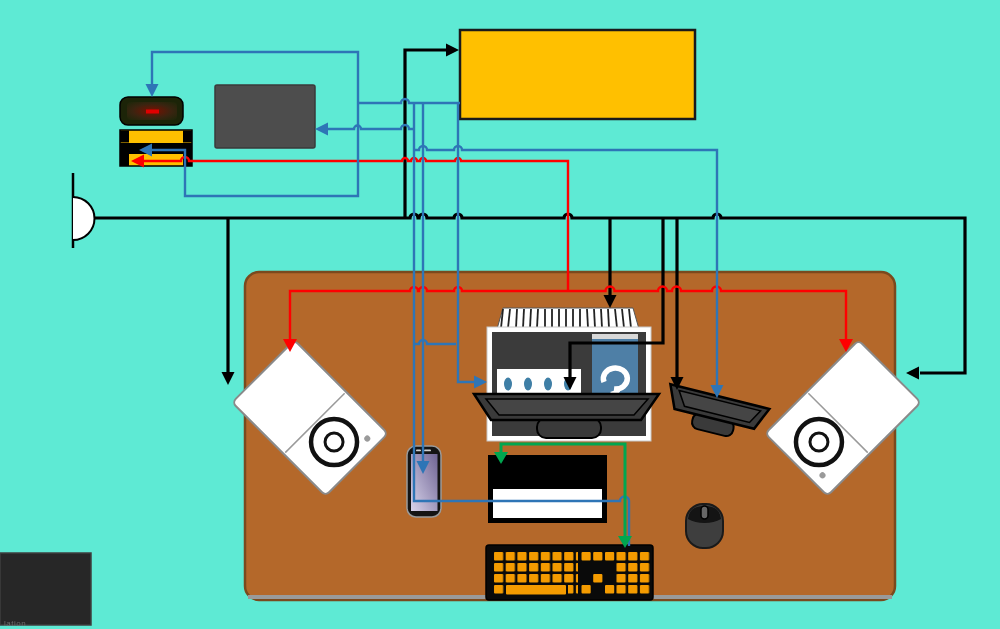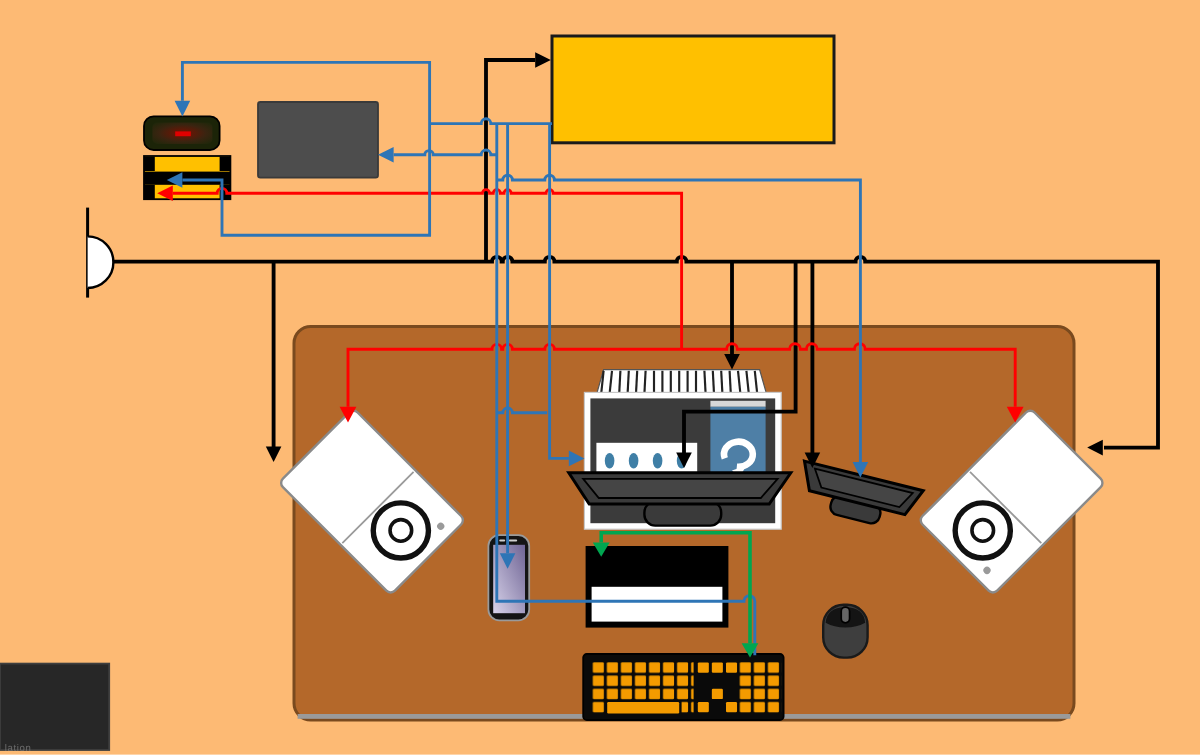--- a/index.html
+++ b/index.html
@@ -1,16 +1,16 @@
 <!DOCTYPE html>
 <html style="--cable-blue: #2E75B6; --cable-red: #FF0000; --cable-green: #00A650; --cable-black: #000000; --desk: #B4682A; --desk-border: #7A4A1E; --desk-edge: #9A9A9A; --box-yellow: #FFC000; --box-yellow-border: #1A1A1A; --box-gray: #4D4D4D; --pc-body: #3B3B3B; --logo-panel: #4E7FA6; --port-dot: #3F7FA6; --key-orange: #F49B00; --keyboard-body: #0A0A0A; --speaker-white: #FFFFFF; --monitor-dark: #3A3A3A; --phone-screen-dark: #6F6494; --phone-screen-light: #D8D3EA; --device-a-shell: #1C2408; --device-a-led: #E00000; --corner-box: #272727;"><head>
 <meta charset="utf-8">
 <style>
   html,body{margin:0;padding:0;background:#fff;font-family:"Liberation Sans",sans-serif;}
-  .stage{position:relative;width:1000px;height:629px;background:#fdba74;overflow:hidden;}
+  .stage{position:relative;width:1000px;height:629px;background:#5eead4;overflow:hidden;}
   svg{position:absolute;left:0;top:0;}
   .cable{fill:none;}
   .caption{position:absolute;left:4px;top:619px;font-size:8px;color:#6d6d6d;letter-spacing:.5px;}
 </style>
 </head>
 <body>
 
 <div class="stage">
 <svg width="1000" height="629" viewBox="0 0 1000 629">
   <defs>

